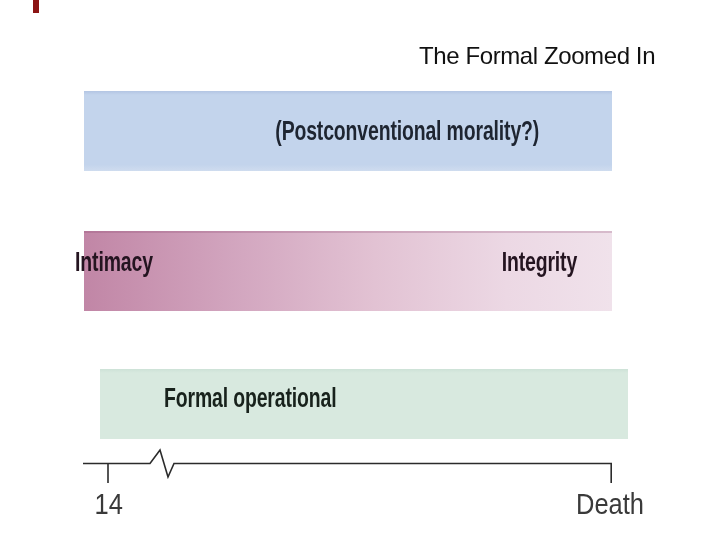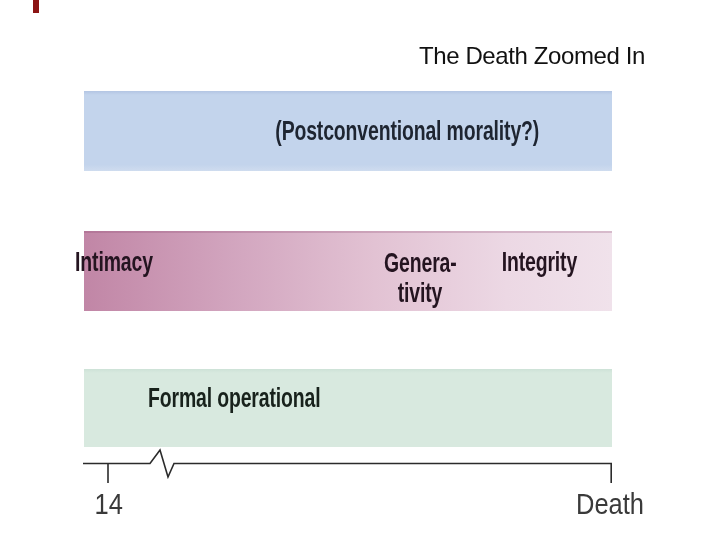--- a/index.html
+++ b/index.html
@@ -23,22 +23,23 @@
   .bar-moral{
     top:91px;
     background:linear-gradient(180deg,#b3c5e3 0,#c3d4ec 4px,#c3d4ec 92%,#cfdcef 100%);
   }
   .bar-psychosocial{
     top:231px;
     background:linear-gradient(90deg,#c186a6 0%,#d3a7c0 30%,#e2c2d3 55%,#ecd8e4 80%,#f0e2eb 100%);
     box-shadow:inset 0 2px 0 rgba(140,70,110,0.25);
   }
   .bar-cognitive{
-    top:369px;height:78px;
+    top:369px;height:70px;
     background:linear-gradient(180deg,#cde2d7 0,#d8e9df 4px,#d8e9df 100%);
+    margin-left:16px;
   }
   
   .bar-label{
     position:absolute;white-space:nowrap;
     font-size:27px;font-weight:700;line-height:28px;
     letter-spacing:-0.2px;
   }
   .bar-label .cond{display:inline-block;transform:scaleX(0.72);transform-origin:center center;}
   .bar-label.left-origin .cond{transform-origin:left center;}
   .center-anchor{width:400px;text-align:center;}
@@ -55,35 +56,31 @@
   }
   .axis-label .cond{display:inline-block;transform:scaleX(0.85);transform-origin:center center;}
   .label-14{left:29px;top:487px;}
   .label-death{left:530px;top:487px;}
 </style>
 </head>
 <body>
 
 <div class="red-tick"></div>
 
-<div class="slide-title">The Death Zoomed In</div>
+<div class="slide-title">The Formal Zoomed In</div>
 
 <div class="stage-bar bar-moral">
   <div class="bar-label label-moral center-anchor">
     <span class="cond">(Postconventional morality?)</span>
   </div>
 </div>
 
 <div class="stage-bar bar-psychosocial">
   <div class="bar-label label-intimacy">
     <span class="cond">Intimacy</span>
-  </div>
-  <div class="bar-label label-generativity">
-    <span class="cond">Genera-</span><br>
-    <span class="cond">tivity</span>
   </div>
   <div class="bar-label label-integrity">
     <span class="cond">Integrity</span>
   </div>
 </div>
 
 <div class="stage-bar bar-cognitive">
   <div class="bar-label label-cognitive left-origin">
     <span class="cond">Formal operational</span>
   </div>

